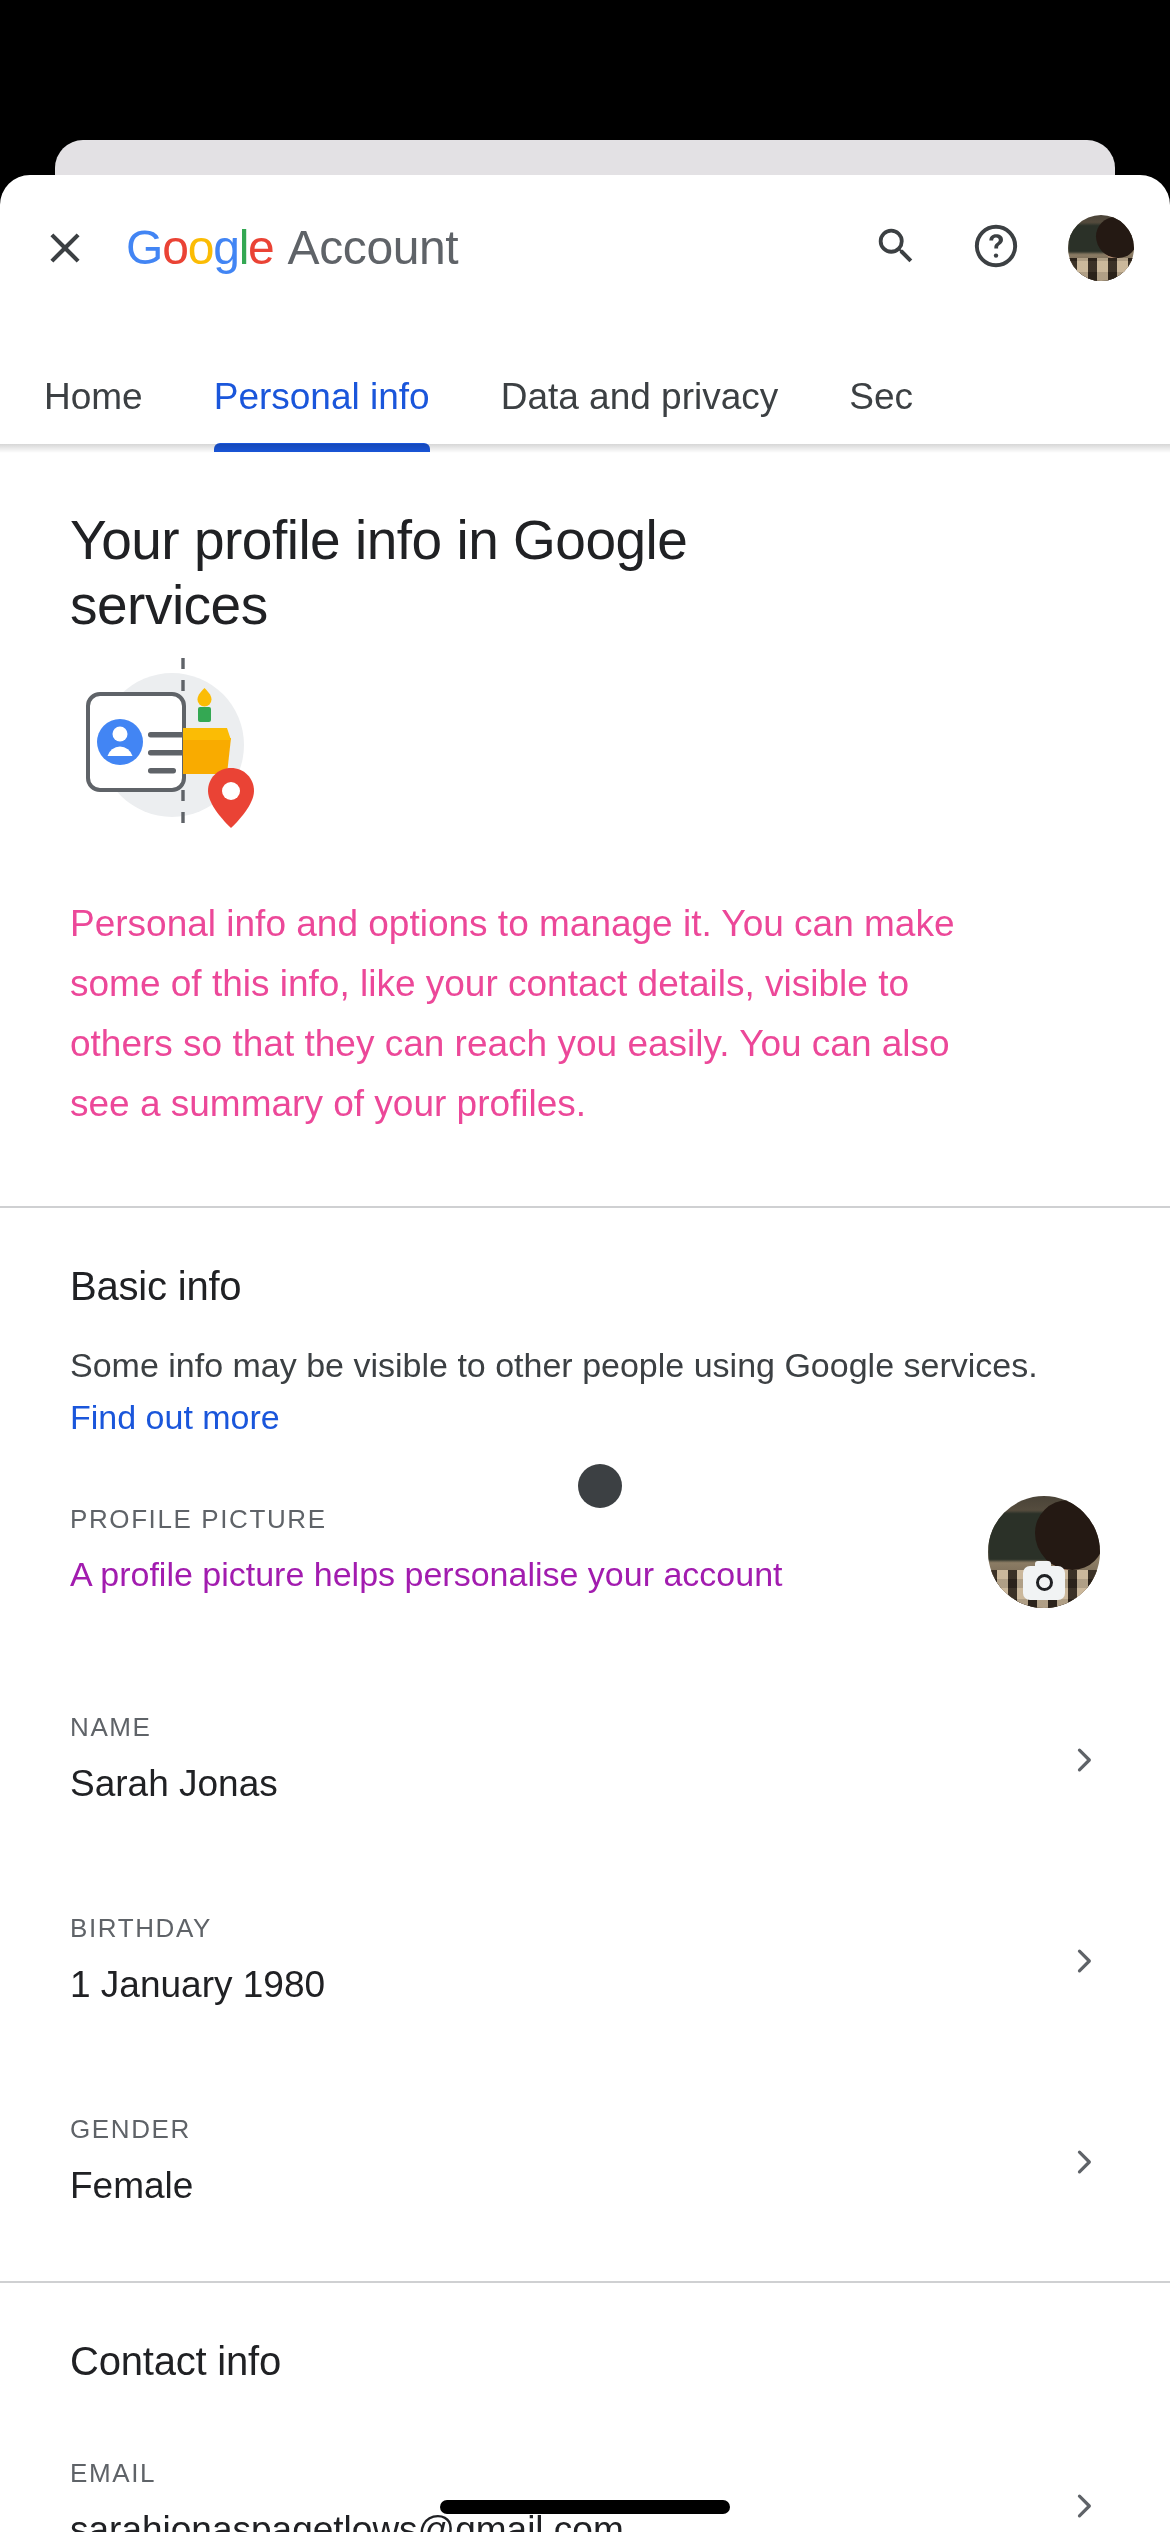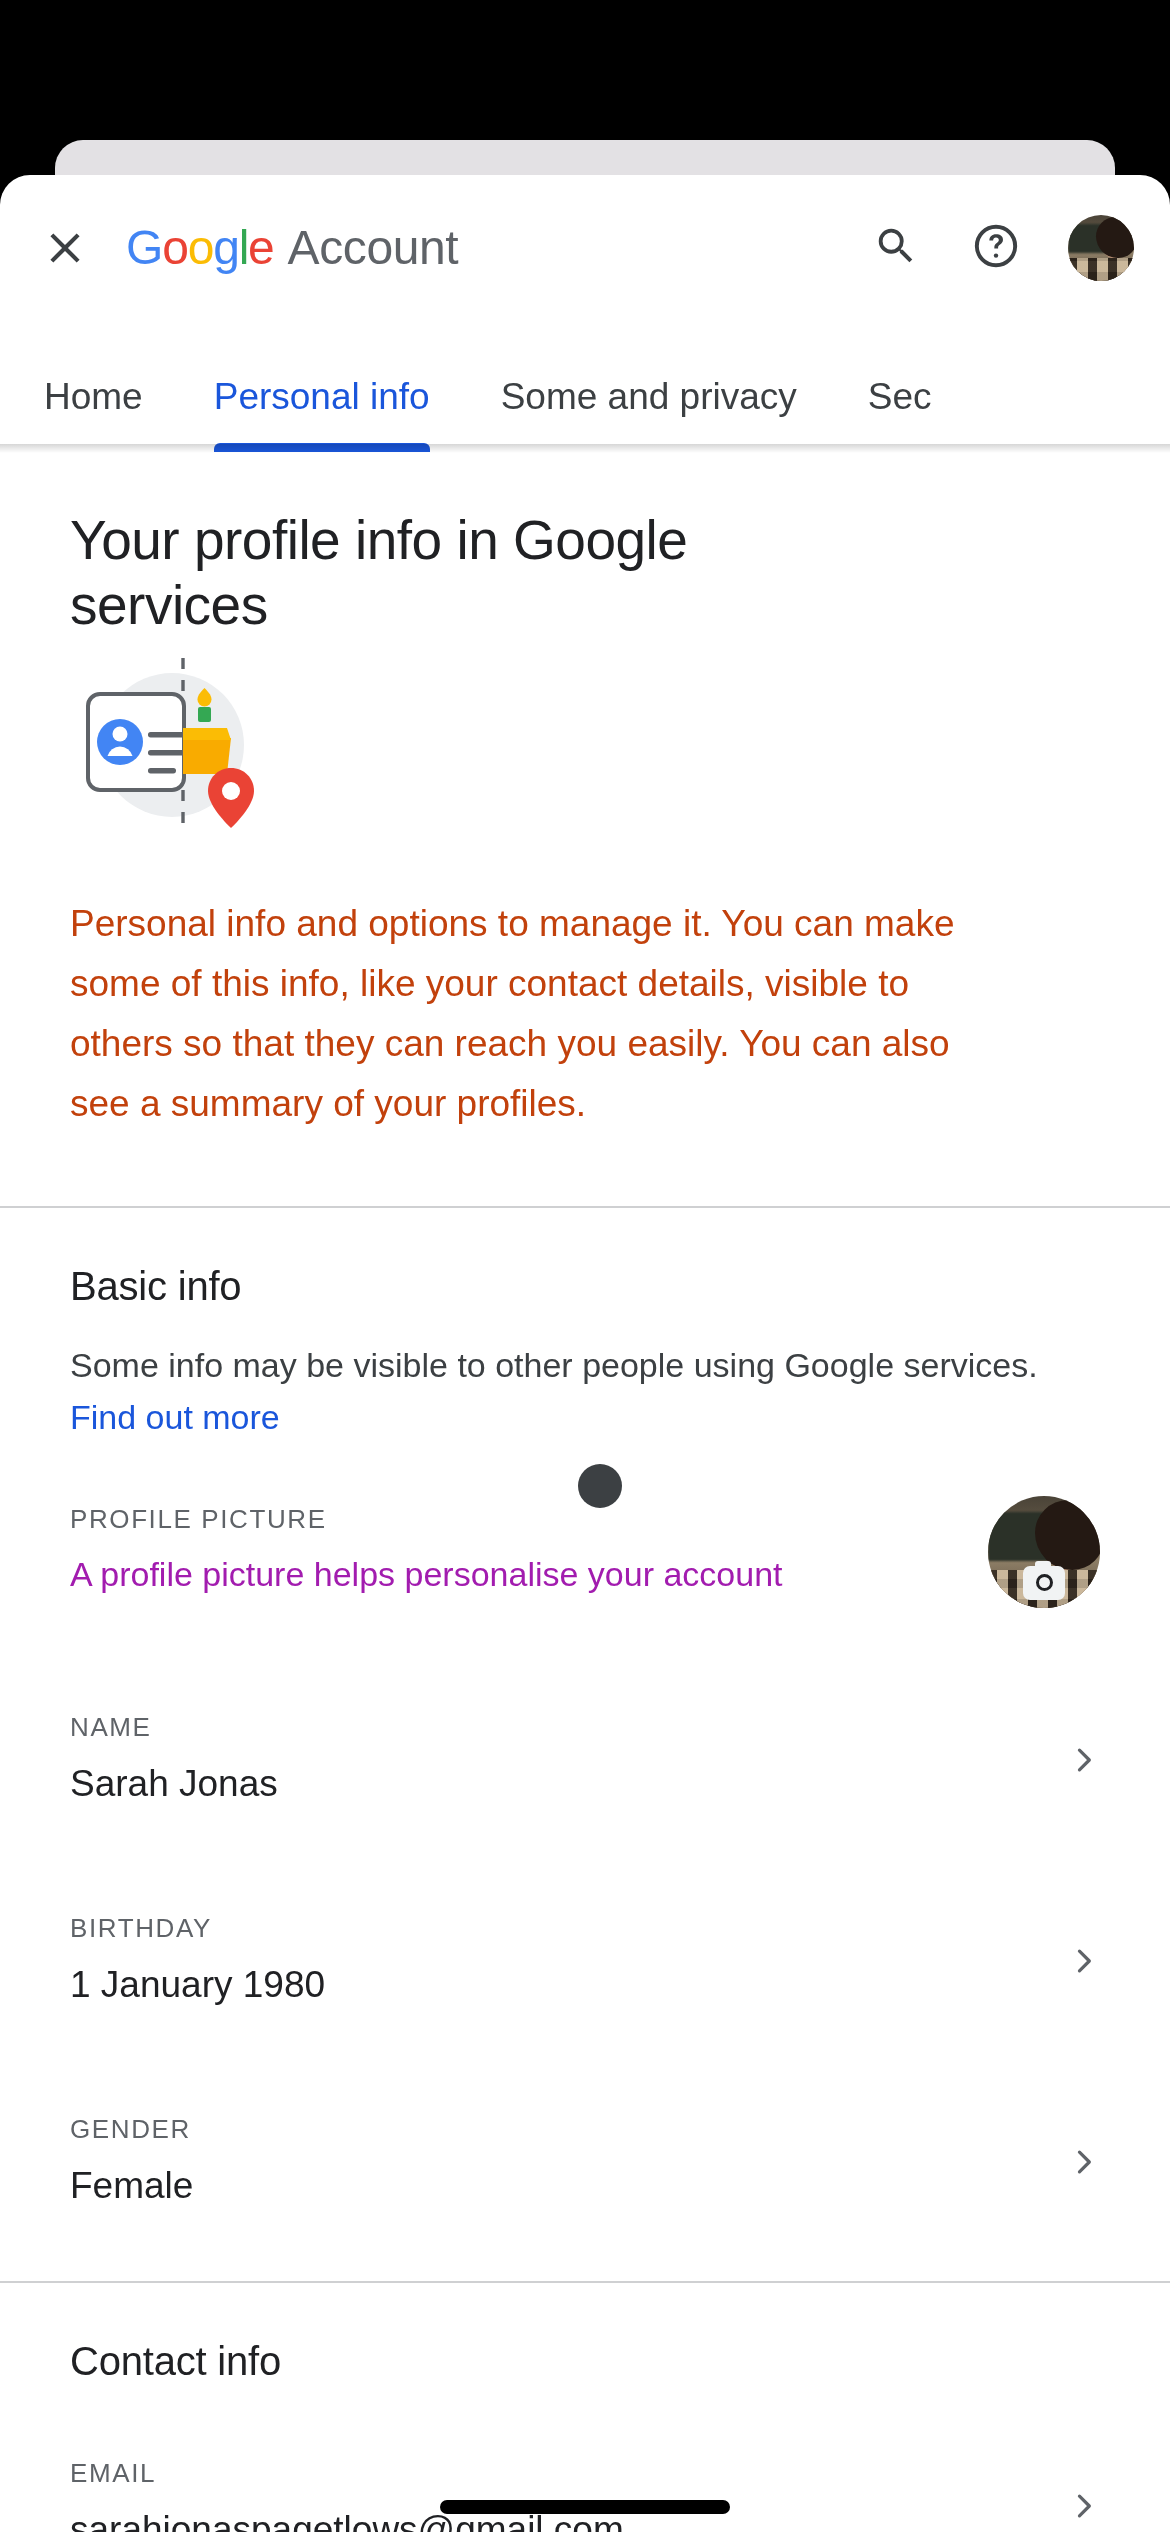--- a/index.html
+++ b/index.html
@@ -152,21 +152,21 @@
     font-size:55px; line-height:1.18;
     color:#202124; font-weight:400;
     letter-spacing:-0.5px;
     max-width:660px;
   }
   .hero-illus { width:200px; height:190px; flex:0 0 auto; margin-top:12px; }
 
   .hero-desc {
     padding:54px 70px 0 70px;
     font-size:37px; line-height:1.62;
-    color:#c2410c;
+    color:#ec4899;
     max-width:1060px;
   }
 
   .divider {
     height:2px; background:#cfd0d2;
     margin-top:72px;
   }
   .divider.tight { margin-top:0; }
 
   .section { padding:56px 70px 0 70px; }
@@ -302,21 +302,21 @@
     </div>
 
     <div class="tabs">
       <div class="tab">
         <span>Home</span>
       </div>
       <div class="tab active">
         <span>Personal info</span>
       </div>
       <div class="tab">
-        <span>Some and privacy</span>
+        <span>Data and privacy</span>
       </div>
       <div class="tab">
         <span>Sec</span>
       </div>
       <div class="tabs-shadow"></div>
     </div>
 
     <div class="content">
 
       <div class="hero">

